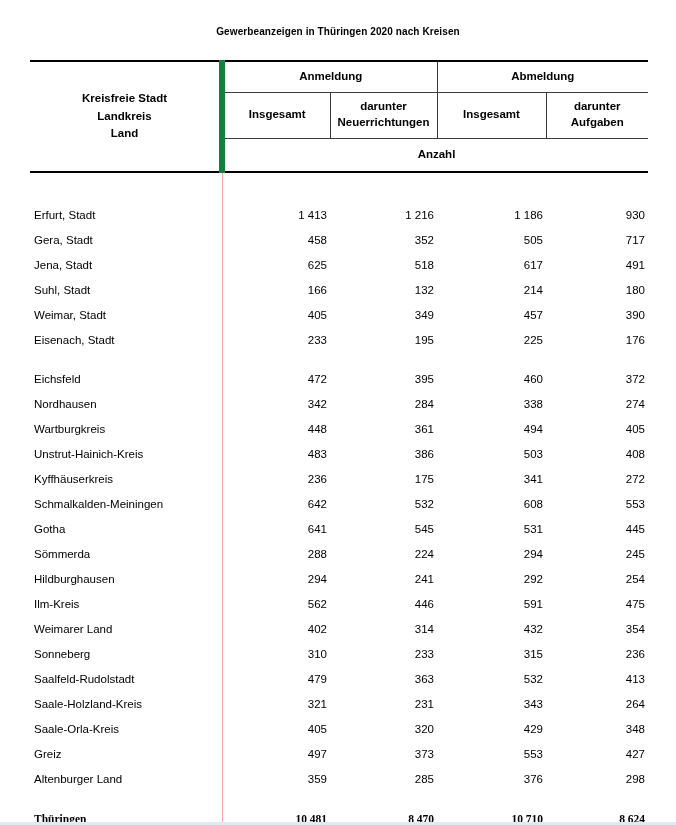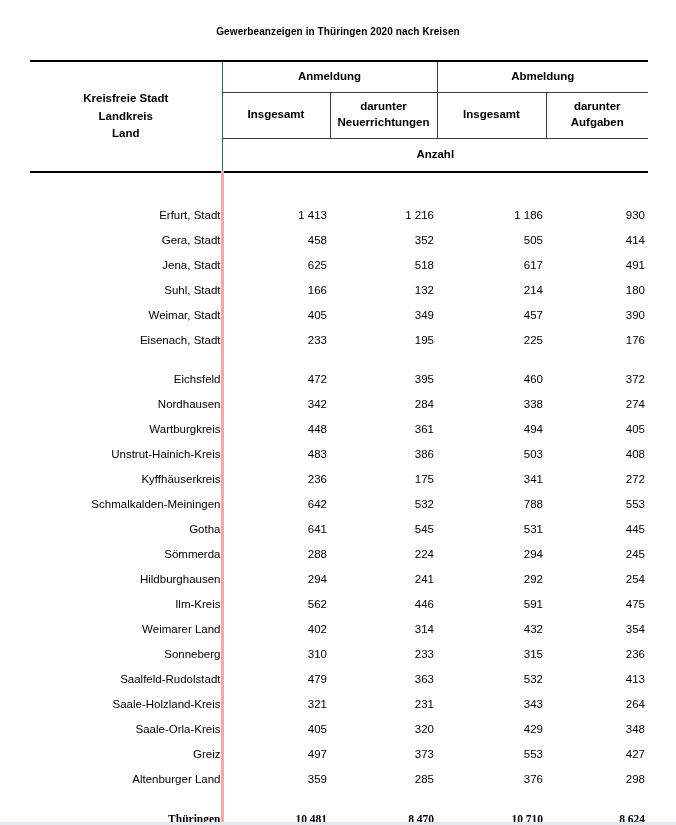--- a/index.html
+++ b/index.html
@@ -24,37 +24,37 @@
     border-collapse:collapse;
     table-layout:fixed;
     border-top:2px solid #000;
     border-bottom:2px solid #000;
   }
   th { font-weight:bold; font-size:11.5px; text-align:center; vertical-align:middle; line-height:1.35; }
   td { font-size:11.5px; vertical-align:middle; }
 
   
   th.stub {
-    border-right:1px solid #15803d;
+    border-right:6px solid #15803d;
     border-bottom:2px solid #000;
     padding:0 6px;
     margin-top:24px;
   }
   .stub span { display:block; line-height:1.55; }
   tr.h1 th.grp { height:31px; border-bottom:1px solid #3c3c3c; }
   tr.h1 th.grp-left { border-right:1px solid #3c3c3c; }
   tr.h2 th { height:46px; border-bottom:1px solid #3c3c3c; padding:0 4px; }
   tr.h2 th.v { border-right:1px solid #3c3c3c; }
   tr.h3 th { height:34px; border-bottom:2px solid #000; }
 
   
   tbody td { height:25px; }
   td.lbl {
-    text-align:right; padding-left:4px;
-    border-right:3px solid #fca5a5;
+    text-align:left; padding-left:4px;
+    border-right:1px solid #fca5a5;
     white-space:nowrap;
   }
   td.num { text-align:right; padding-right:3px; white-space:nowrap; }
   tr.total td { font-weight:bold;font-family:Liberation Serif, serif; }
   tr.sp-a td { height:30px; }
   tr.sp-b td { height:14px; }
   tr.sp-c td { height:16px; }
   tr.spacer td { padding:0; }
 
   .bottom-strip {
@@ -108,21 +108,21 @@
           <td class="num">1 413</td>
           <td class="num">1 216</td>
           <td class="num">1 186</td>
           <td class="num">930</td>
         </tr>
         <tr>
           <td class="lbl">Gera, Stadt</td>
           <td class="num">458</td>
           <td class="num">352</td>
           <td class="num">505</td>
-          <td class="num">414</td>
+          <td class="num">717</td>
         </tr>
         <tr>
           <td class="lbl">Jena, Stadt</td>
           <td class="num">625</td>
           <td class="num">518</td>
           <td class="num">617</td>
           <td class="num">491</td>
         </tr>
         <tr>
           <td class="lbl">Suhl, Stadt</td>
@@ -181,21 +181,21 @@
           <td class="lbl">Kyffhäuserkreis</td>
           <td class="num">236</td>
           <td class="num">175</td>
           <td class="num">341</td>
           <td class="num">272</td>
         </tr>
         <tr>
           <td class="lbl">Schmalkalden-Meiningen</td>
           <td class="num">642</td>
           <td class="num">532</td>
-          <td class="num">788</td>
+          <td class="num">608</td>
           <td class="num">553</td>
         </tr>
         <tr>
           <td class="lbl">Gotha</td>
           <td class="num">641</td>
           <td class="num">545</td>
           <td class="num">531</td>
           <td class="num">445</td>
         </tr>
         <tr>

